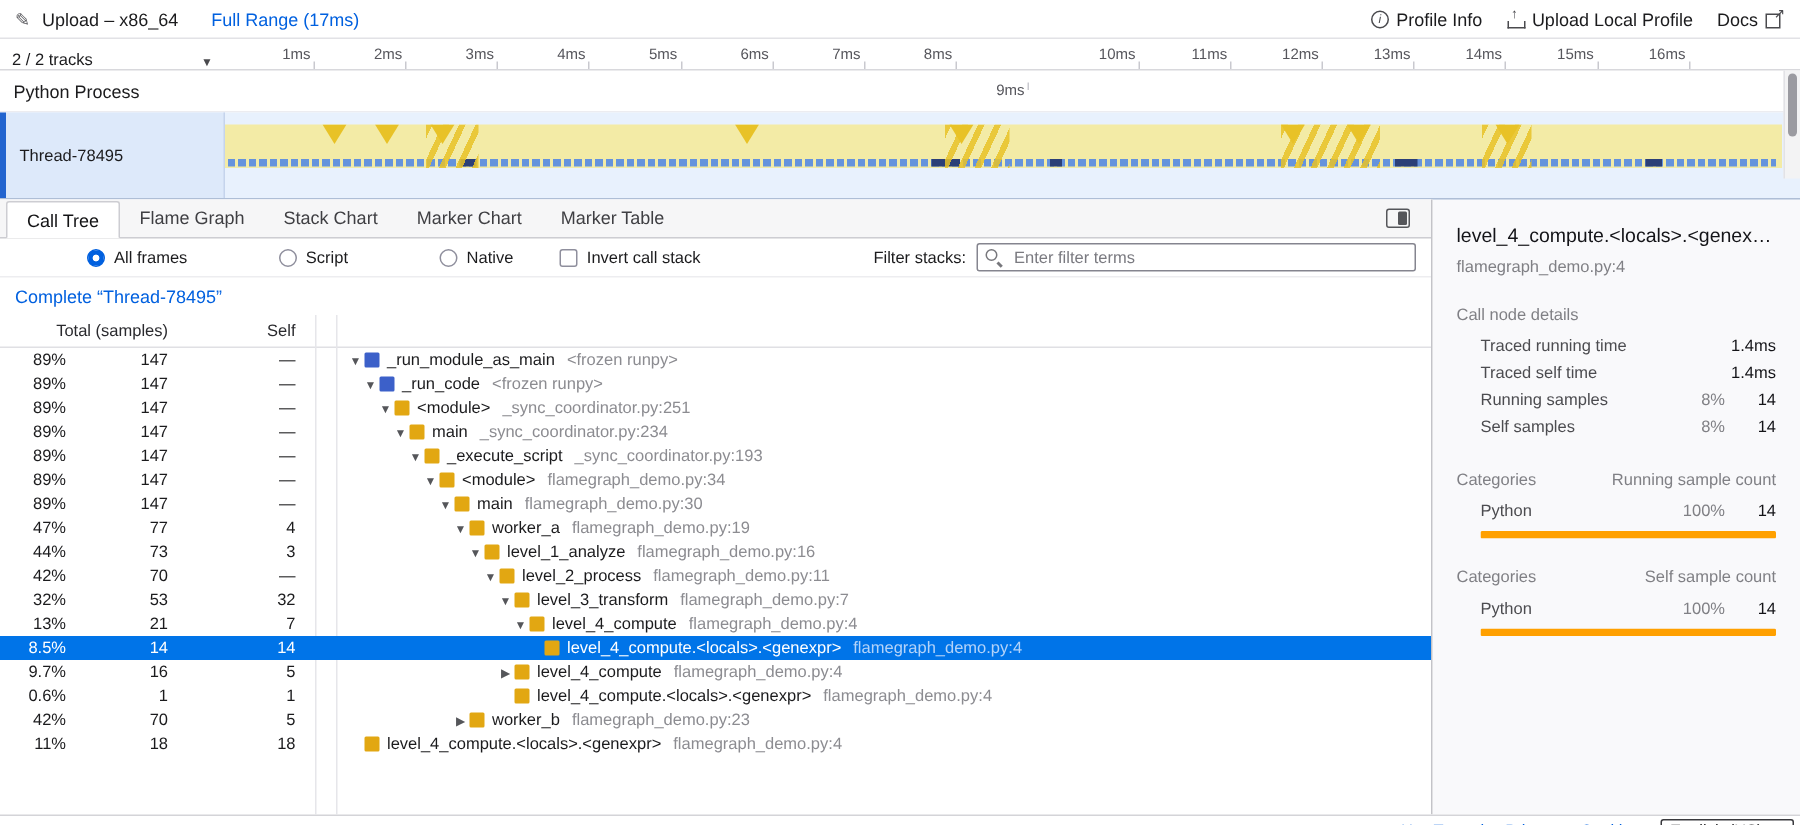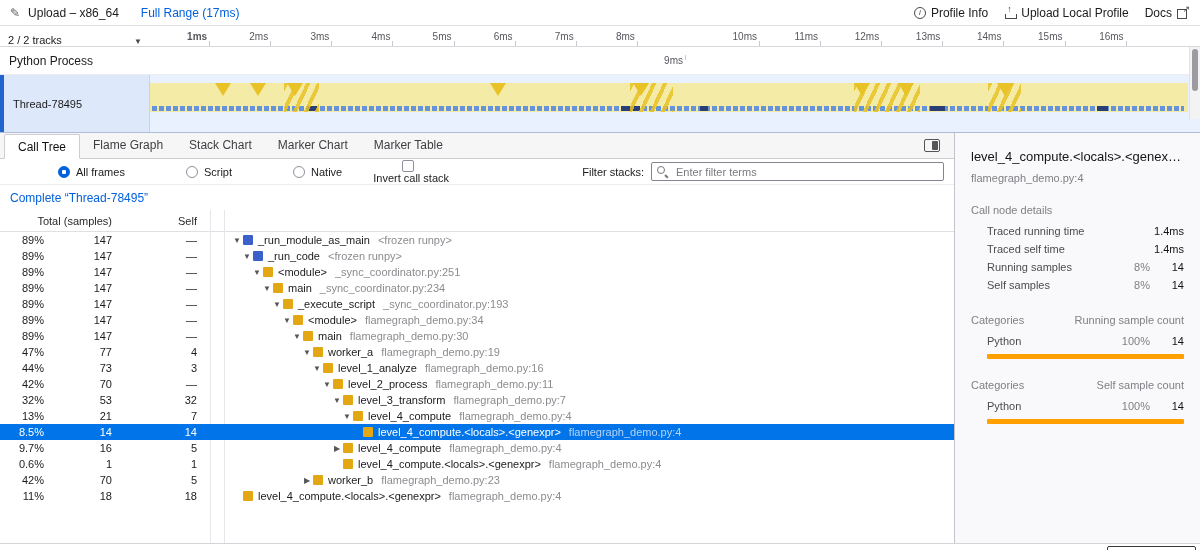--- a/index.html
+++ b/index.html
@@ -50,21 +50,21 @@
   .tab-bar{height:26px; background:#f6f6f7; border-bottom:1px solid #cdcdd2; display:flex; align-items:flex-end; padding-left:4px; position:relative; flex:none;}
   .tab{height:25px; line-height:25px; padding:0 13px; font-size:12px; color:#3f3f43; cursor:pointer;}
   .tab.active{background:#fff; border:1px solid #cdcdd2; border-bottom:1px solid #fff; color:#121214; margin-bottom:-1px; border-radius:2px 2px 0 0;}
   .sb-toggle{position:absolute; right:14px; top:6px; width:16px; height:13px; border:1px solid #55565a; border-radius:2px; cursor:pointer;}
   .sb-toggle::after{content:""; position:absolute; right:1px; top:1px; bottom:1px; width:6px; background:#55565a; border-radius:1px;}
   .settings-row{height:26px; border-bottom:1px solid #ededf0; display:flex; align-items:center; padding:0 10px; gap:13px; flex:none;}
   .radio-wrap,.check-wrap{display:flex; align-items:center; cursor:pointer;margin-left:48px;}
   .radio{width:12px; height:12px; border-radius:50%; border:1px solid #8f8f9d; background:#fff; margin-right:6px; flex:none;}
   .radio.checked{border-color:#0060df; background:radial-gradient(circle, #fff 0 2px, #0060df 2.5px);}
   .checkbox{width:12px; height:12px; border:1px solid #8f8f9d; border-radius:2px; background:#fff; margin-right:6px; flex:none;}
-  .check-wrap{margin-left:18px;flex-direction:column;}
+  .check-wrap{margin-left:18px;}
   .filter-area{margin-left:auto; display:flex; align-items:center; gap:7px;}
   .filter-input-wrap{position:relative;}
   .filter-input{width:293px; height:19px; border:1px solid #85858f; border-radius:2px; padding:0 6px 0 24px; font-family:inherit; font-size:11px; color:#1b1b1d;}
   .filter-input::placeholder{color:#7a7a80;}
   .search-icon{position:absolute; left:6px; top:4px; width:11px; height:11px;}
   .search-icon::before{content:""; position:absolute; left:0; top:0; width:6px; height:6px; border:1.5px solid #77777c; border-radius:50%;}
   .search-icon::after{content:""; position:absolute; left:8px; top:8px; width:4px; height:2px; background:#77777c; transform:rotate(45deg); transform-origin:left center;}
   .crumb-row{height:25px; display:flex; align-items:center; padding:0 10px; flex:none;}
   .crumb-link{font-size:12px; color:var(--link,#0060df); cursor:pointer;}
   
@@ -137,21 +137,21 @@
       </span>
     </div>
   </div>
 
   <div class="ruler">
     <div class="ruler-left">
       <span>2 / 2 tracks</span>
       <span class="caret">▼</span>
     </div>
     <div class="ruler-ticks">
-        <div class="ruler-tick" style="left: 2.1px; font-weight: bold;">1ms</div>
+        <div class="ruler-tick" style="left: 2.1px;">1ms</div>
         <div class="ruler-tick" style="left: 63.2px;">2ms</div>
         <div class="ruler-tick" style="left: 124.3px;">3ms</div>
         <div class="ruler-tick" style="left: 185.4px;">4ms</div>
         <div class="ruler-tick" style="left: 246.5px;">5ms</div>
         <div class="ruler-tick" style="left: 307.6px;">6ms</div>
         <div class="ruler-tick" style="left: 368.7px;">7ms</div>
         <div class="ruler-tick" style="left: 429.8px;">8ms</div>
         <div class="ruler-tick" style="left: 478px; margin-top: 34px;">9ms</div>
         <div class="ruler-tick" style="left: 552px;">10ms</div>
         <div class="ruler-tick" style="left: 613.1px;">11ms</div>

